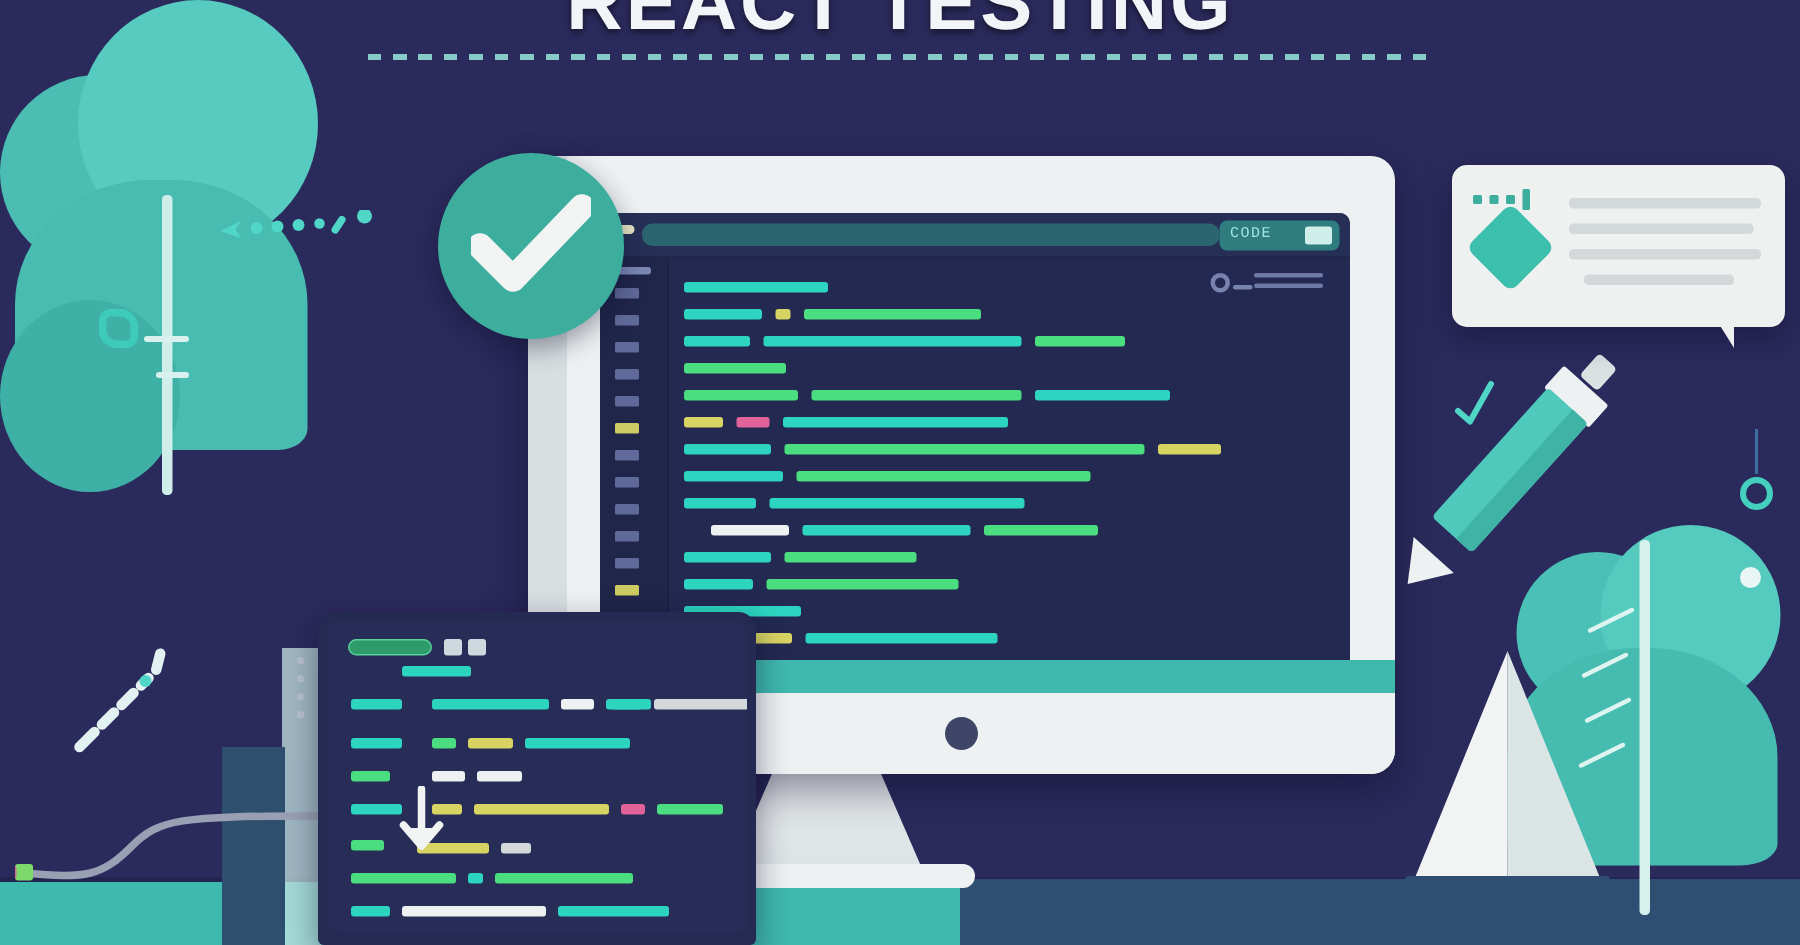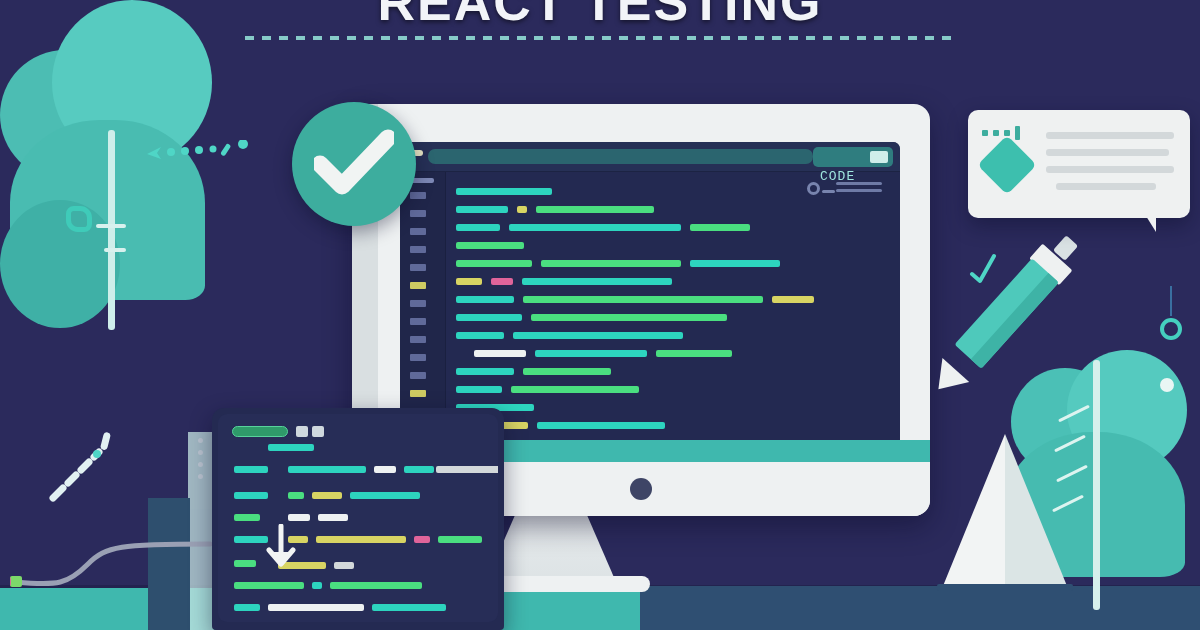--- a/index.html
+++ b/index.html
@@ -92,21 +92,21 @@
   .stand{ position:absolute; left:486px; top:516px; width:130px; height:66px; z-index:9;
           background:linear-gradient(180deg,#e6eaec,#dde3e5);
           clip-path:polygon(22% 0,78% 0,100% 100%,0 100%);}
   .stand-base{ position:absolute; left:460px; top:576px; width:190px; height:16px; border-radius:9px; background:#eef1f2; z-index:9;}
 
   
   .topbar{ position:absolute; left:0; top:0; width:500px; height:30px; background:#263056; border-bottom:1px solid #1c2343;}
   .urlpill{ position:absolute; left:9px; top:8px; width:14px; height:6px; background:#e7e6c4; border-radius:3px;}
   .urlbar{ position:absolute; left:28px; top:7px; width:385px; height:15px; background:#2d6f73; border-radius:7px; opacity:.85;}
   .tab-right{ position:absolute; right:7px; top:5px; width:80px; height:20px; background:#2f7d7f; border-radius:5px;}
-  .tab-right .tl{ position:absolute; left:7px; top:22px; font-size:13px; color:#9fe6df; letter-spacing:1px; font-family:"Liberation Mono", monospace;}
+  .tab-right .tl{ position:absolute; left:7px; top:4px; font-size:10px; color:#9fe6df; letter-spacing:1px; font-family:"Liberation Mono", monospace;}
   .tab-right .hm{ position:absolute; right:5px; top:4px; width:18px; height:12px; background:#cfeeea; border-radius:2px;}
 
   
   .gutter{ position:absolute; left:0; top:30px; width:46px; height:290px; background:#20264a; border-right:1px solid #1a2040;}
   .ln{ position:absolute; left:10px; width:16px; height:7px; border-radius:1px; background:#6c77a8; opacity:.85;}
   .ln.hl{ background:#d8d463; opacity:.95;}
   .gutter-head{ position:absolute; left:8px; top:6px; width:26px; height:5px; background:#7d88b6; border-radius:2px;}
 
   .code{ position:absolute; left:52px; top:30px; width:448px; height:290px;}
   .tok{ position:absolute; height:7px; border-radius:2px;}

